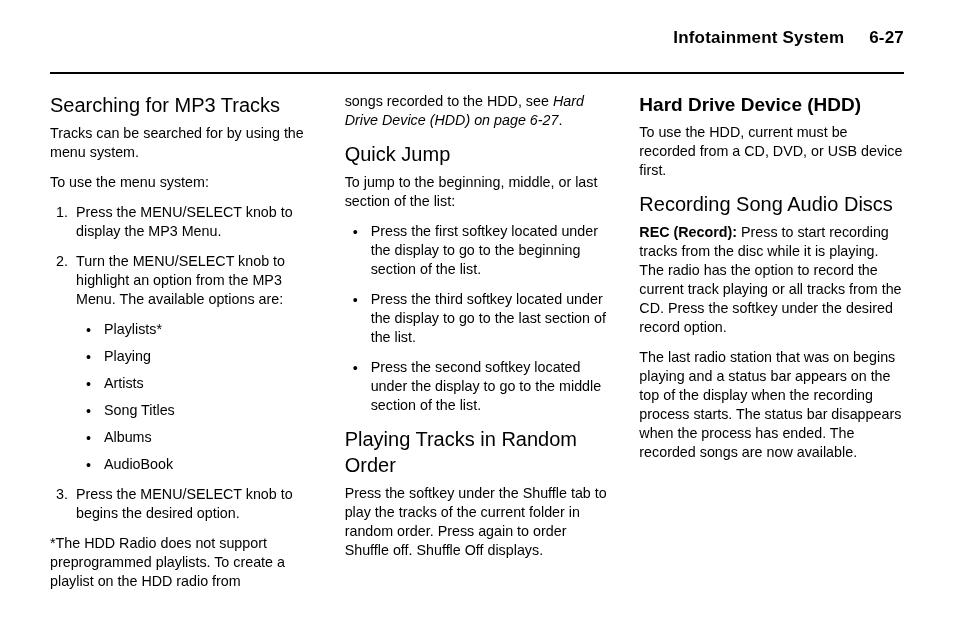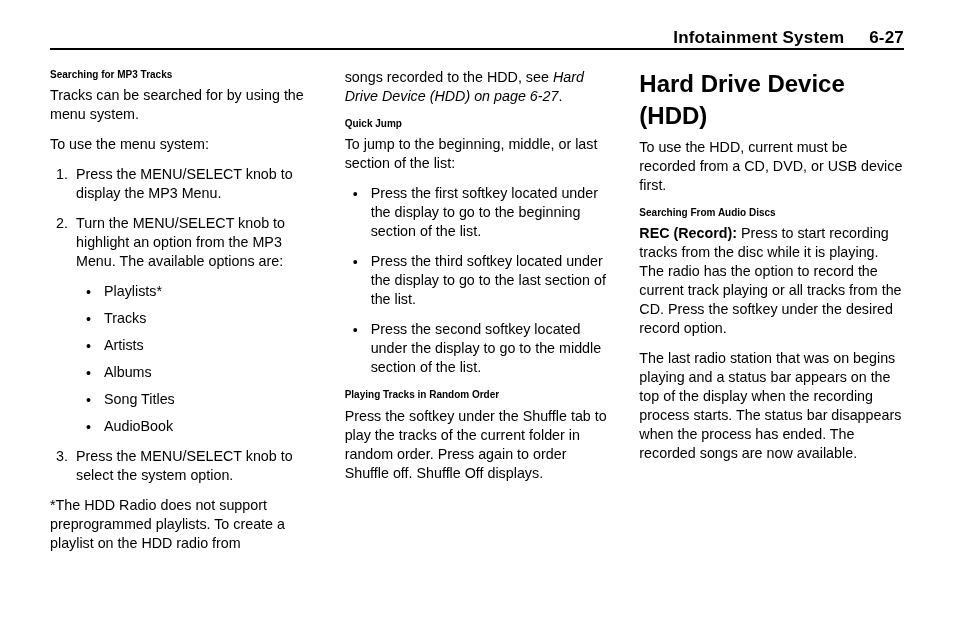--- a/index.html
+++ b/index.html
@@ -13,39 +13,39 @@
     }
     .page {
       padding: 28px 50px 20px 50px;
       box-sizing: border-box;
       height: 100%;
     }
     .header {
       text-align: right;
       font-weight: bold;
       font-size: 17px;
-      padding-bottom: 0;
+      padding-bottom: 24px;
       border-bottom: 2.5px solid #000;
       margin-bottom: 18px;
       letter-spacing: 0.2px;
     }
     .header .section-name { margin-right: 20px; }
     .columns {
       display: flex;
       gap: 30px;
     }
     .col {
       flex: 1;
       font-size: 14.3px;
       line-height: 1.33;
       color: #000;
     }
     .subhead {
-      font-weight: bold;
-      font-size: 10px;
+      font-weight: normal;
+      font-size: 20px;
       margin: 0 0 5px 0;
     }
     p { margin: 0 0 11px 0; }
     ol {
       margin: 0 0 11px 0;
       padding-left: 22px;
     }
     ol > li { margin-bottom: 11px; padding-left: 4px; }
     ul.bul {
       list-style: none;
@@ -72,21 +72,21 @@
       position: relative;
       padding-left: 8px;
     }
     ul.bul2 > li::before {
       content: "•";
       position: absolute;
       left: -10px;
       top: 1px;
     }
     h2 {
-      font-size: 24px;
+      font-size: 19px;
       font-weight: bold;
       margin: 0 0 6px 0;
     }
     .italic { font-style: italic; }
     .run-in { font-weight: bold; }
   </style>
 </head>
 <body>
 
 <div class="page">
@@ -100,28 +100,28 @@
     <div class="col">
       <p class="subhead">Searching for MP3 Tracks</p>
       <p>Tracks can be searched for by using the menu system.</p>
       <p>To use the menu system:</p>
       <ol>
         <li><span>Press the MENU/SELECT knob to display the MP3 Menu.</span></li>
         <li>
           <span>Turn the MENU/SELECT knob to highlight an option from the MP3 Menu. The available options are:</span>
           <ul class="bul" style="margin-top:11px;">
             <li><span>Playlists*</span></li>
-            <li><span>Tracks</span></li>
+            <li><span>Playing</span></li>
             <li><span>Artists</span></li>
+            <li><span>Song Titles</span></li>
             <li><span>Albums</span></li>
-            <li><span>Song Titles</span></li>
             <li><span>AudioBook</span></li>
           </ul>
         </li>
-        <li><span>Press the MENU/SELECT knob to select the system option.</span></li>
+        <li><span>Press the MENU/SELECT knob to begins the desired option.</span></li>
       </ol>
       <p>*The HDD Radio does not support preprogrammed playlists. To create a playlist on the HDD radio from</p>
     </div>
 
     <div class="col">
       <p>
         <span>songs recorded to the HDD, see </span><span class="italic">Hard Drive Device (HDD) on page 6-27</span><span>.</span>
       </p>
       <p class="subhead">Quick Jump</p>
       <p>To jump to the beginning, middle, or last section of the list:</p>
@@ -130,21 +130,21 @@
         <li><span>Press the third softkey located under the display to go to the last section of the list.</span></li>
         <li><span>Press the second softkey located under the display to go to the middle section of the list.</span></li>
       </ul>
       <p class="subhead">Playing Tracks in Random Order</p>
       <p>Press the softkey under the Shuffle tab to play the tracks of the current folder in random order. Press again to order Shuffle off. Shuffle Off displays.</p>
     </div>
 
     <div class="col">
       <h2>Hard Drive Device (HDD)</h2>
       <p>To use the HDD, current must be recorded from a CD, DVD, or USB device first.</p>
-      <p class="subhead">Searching From Audio Discs</p>
+      <p class="subhead">Recording Song Audio Discs</p>
       <p>
         <span class="run-in">REC (Record):</span><span>  Press to start recording tracks from the disc while it is playing. The radio has the option to record the current track playing or all tracks from the CD. Press the softkey under the desired record option.</span>
       </p>
       <p>The last radio station that was on begins playing and a status bar appears on the top of the display when the recording process starts. The status bar disappears when the process has ended. The recorded songs are now available.</p>
     </div>
 
   </div>
 </div>
 
 </body></html>

